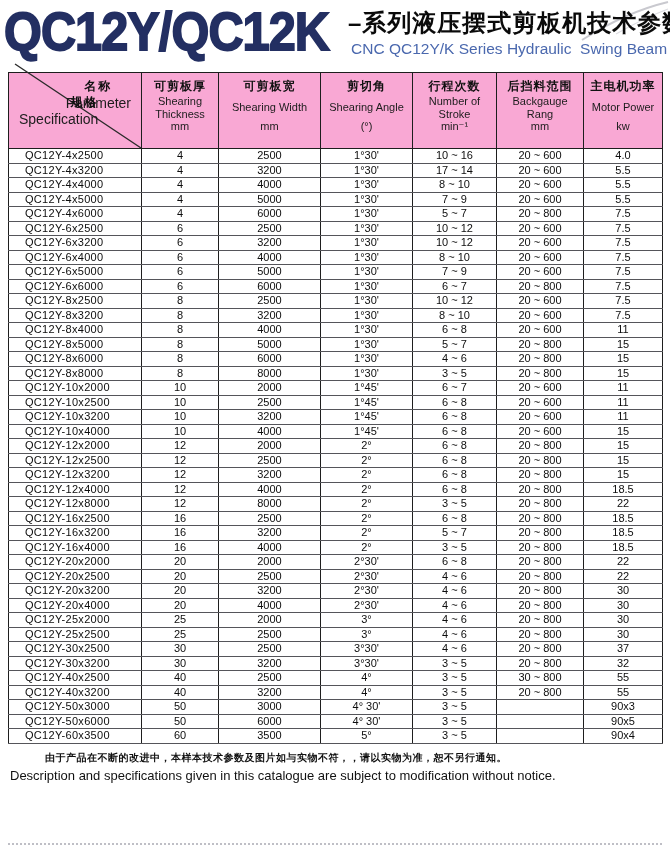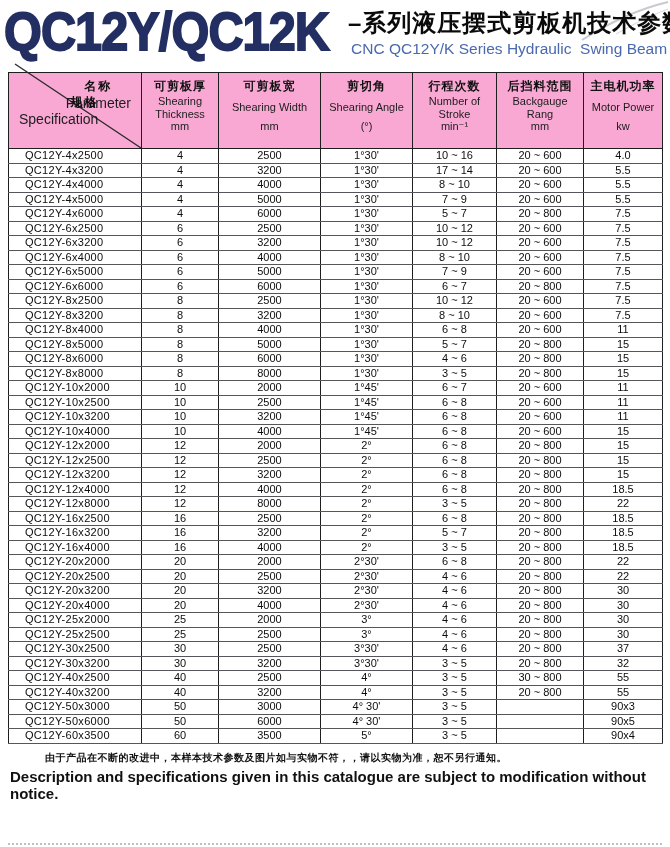--- a/index.html
+++ b/index.html
@@ -61,21 +61,21 @@
     border-left:1px solid #1e1e1e;border-right:1px solid #1e1e1e;
     border-top:1px solid #55555a;border-bottom:1px solid #55555a;
     font-size:11px;line-height:1;text-align:center;padding:0;
     vertical-align:middle;color:#0d0d0d;
   }
   td.model{text-align:left;padding-left:16px;letter-spacing:0.3px;}
 
   
   .foot{margin:7px 0 0 10px;}
   .note-zh{font-size:10px;font-weight:bold;letter-spacing:0.5px;padding-left:35px;}
-  .note-en{font-size:15px;font-weight:bold;margin-top:3px;}
+  .note-en{font-size:13px;font-weight:normal;margin-top:3px;}
   .bottom-dots{
     position:absolute;bottom:2px;left:8px;width:654px;
     border-top:2px dotted #bfbfc6;
   }
 </style>
 </head>
 <body>
 
 <div class="page">
 

